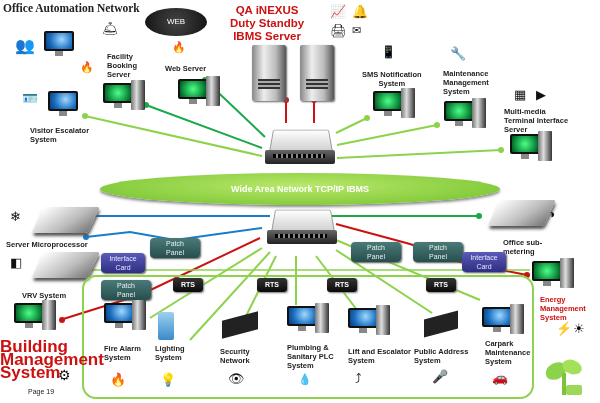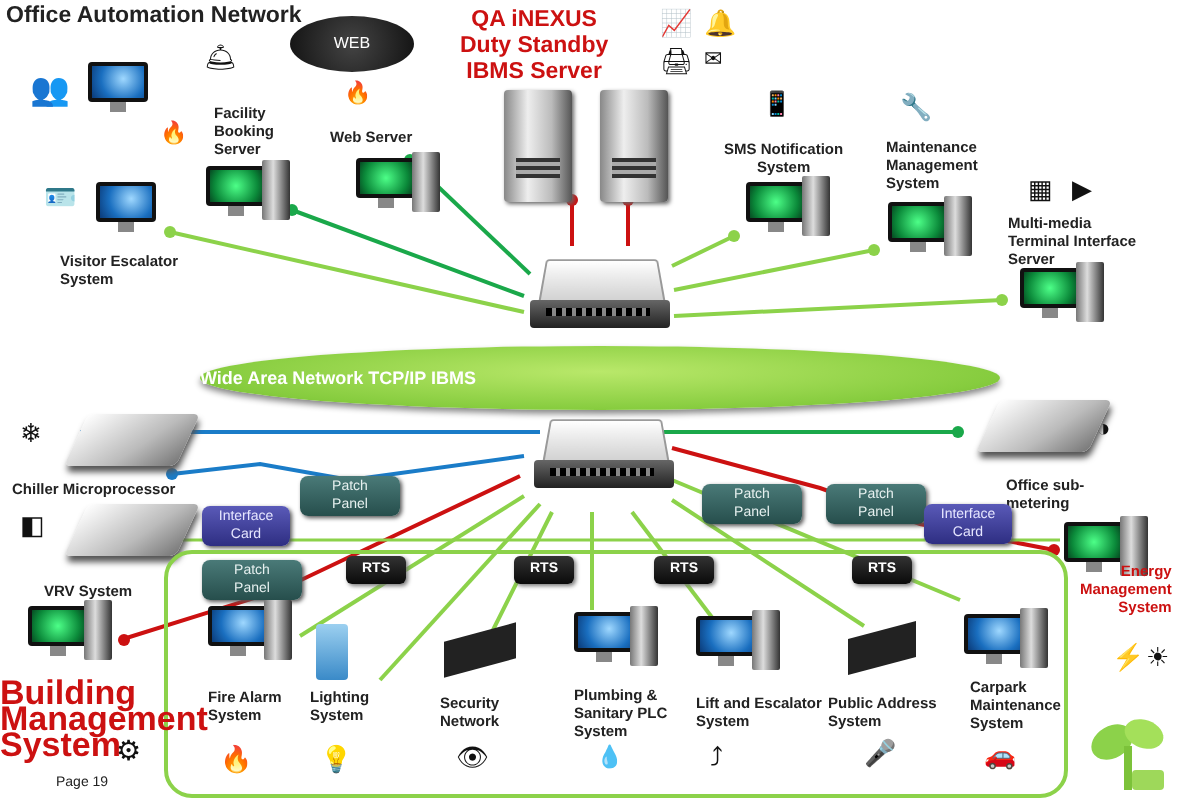--- a/index.html
+++ b/index.html
@@ -1,39 +1,39 @@
 <!DOCTYPE html>
 <html><head>
 <meta charset="utf-8">
 <style>
   html,body{margin:0;padding:0;background:#ffffff;}
   body{width:600px;height:403px;position:relative;overflow:hidden;font-family:"Liberation Sans",sans-serif;}
   .abs{position:absolute;}
   .lbl{position:absolute;font-size:7.5px;font-weight:bold;color:#222;line-height:9px;white-space:pre-line;}
-  .title{position:absolute;left:3px;top:2px;font-size:11.5px;font-weight:bold;color:#222;}
+  .title{position:absolute;left:3px;top:2px;font-size:11.5px;font-weight:bold;color:#222;font-family:Liberation Serif, serif;}
   .red-title{position:absolute;color:#cc1111;font-weight:bold;text-align:center;}
   svg#wires{position:absolute;left:0;top:0;}
   .patch{position:absolute;width:50px;height:20px;border-radius:4px;background:linear-gradient(#4a7a78,#264e4c);color:#e6f0ef;font-size:7px;text-align:center;line-height:8.5px;box-shadow:1px 1px 2px #555;padding-top:2px;box-sizing:border-box;white-space:pre-line;}
   .iface{position:absolute;width:44px;height:20px;border-radius:4px;background:linear-gradient(#5a5ab8,#2e2e82);color:#e6e6ff;font-size:7px;text-align:center;line-height:8.5px;box-shadow:1px 1px 2px #555;padding-top:2px;box-sizing:border-box;white-space:pre-line;}
   .rts{position:absolute;width:30px;height:14px;border-radius:3px;background:linear-gradient(#333,#0a0a0a);color:#fff;font-size:7px;font-weight:bold;text-align:center;line-height:14px;box-shadow:1px 1px 2px #777;}
   .pc{position:absolute;width:44px;height:32px;}
   .pc .mon{position:absolute;left:0;top:3px;width:30px;height:20px;background:#111;border-radius:2px;}
   .pc .mon .scr{position:absolute;left:2px;top:2px;right:2px;bottom:2px;background:radial-gradient(circle at 50% 50%,#4dff88,#0b8a3a 70%,#064a22);}
   .pc.blue .mon .scr{background:radial-gradient(circle at 60% 40%,#9fd8ff,#1a6fc0 60%,#0a3a78);}
   .pc .stand{position:absolute;left:11px;top:23px;width:8px;height:5px;background:#888;}
   .pc .tower{position:absolute;left:28px;top:0;width:14px;height:30px;background:linear-gradient(90deg,#777,#ddd 40%,#333);border-radius:1px;}
   .server{position:absolute;width:34px;height:56px;background:linear-gradient(90deg,#888,#eee 35%,#bbb 70%,#555);border-radius:2px;box-shadow:1px 1px 2px #666;}
   .server::after{content:"";position:absolute;left:6px;top:34px;width:22px;height:10px;background:repeating-linear-gradient(#333 0 2px,#aaa 2px 4px);}
   .switch{position:absolute;width:70px;height:40px;}
   .switch .top{position:absolute;left:6px;top:0;width:58px;height:24px;background:linear-gradient(#fff,#ccc);transform:perspective(60px) rotateX(20deg);border:1px solid #999;border-radius:2px;}
   .switch .front{position:absolute;left:0;top:22px;width:70px;height:14px;background:linear-gradient(#666,#222);border-radius:2px;}
   .switch .front::after{content:"";position:absolute;left:8px;top:4px;width:52px;height:4px;background:repeating-linear-gradient(90deg,#000 0 3px,#888 3px 5px);}
   .slab{position:absolute;width:56px;height:26px;background:linear-gradient(135deg,#fff,#bbb 60%,#777);transform:skewX(-25deg);border-radius:3px;box-shadow:2px 3px 3px #555;}
   .icon{position:absolute;font-size:13px;color:#111;line-height:1;}
-  .wan{position:absolute;left:100px;top:173px;width:400px;height:32px;border-radius:50%;background:radial-gradient(ellipse at 50% 40%,#b9e86a,#86cc3e 70%,#6cae2e);box-shadow:0 2px 3px #888;color:#fff;font-size:9px;font-weight:bold;text-align:left;line-height:32px;}
+  .wan{position:absolute;left:100px;top:173px;width:400px;height:32px;border-radius:50%;background:radial-gradient(ellipse at 50% 40%,#b9e86a,#86cc3e 70%,#6cae2e);box-shadow:0 2px 3px #888;color:#fff;font-size:9px;font-weight:bold;text-align:center;line-height:32px;}
   .cloud{position:absolute;left:145px;top:8px;width:62px;height:28px;background:radial-gradient(circle,#444,#111);border-radius:50%;color:#fff;font-size:8px;text-align:center;line-height:28px;}
   .bms-box{position:absolute;left:82px;top:275px;width:448px;height:120px;border:2px solid #8cd24a;border-radius:14px;}
   .plant{position:absolute;left:542px;top:355px;width:44px;height:44px;}
 </style>
 </head>
 <body>
 
 <svg id="wires" width="600" height="403">
   <g stroke-width="2" fill="none">
 
@@ -174,21 +174,21 @@
     <div class="front"></div>
   </div>
 <div class="wan">Wide Area Network TCP/IP IBMS</div>
 <div class="switch" style="left:267px;top:208px;">
     <div class="top"></div>
     <div class="front"></div>
   </div>
 
 <span class="icon" style="left:10px;top:210px;">❄</span>
 <div class="slab" style="left:38px;top:207px;"></div>
-<div class="lbl" style="left:6px;top:240px;">Chiller Microprocessor</div>
+<div class="lbl" style="left:6px;top:240px;">Server Microprocessor</div>
 <span class="icon" style="left:10px;top:256px;">◧</span>
 <div class="slab" style="left:38px;top:252px;"></div>
 <div class="lbl" style="left:22px;top:291px;">VRV System</div>
 
 <div class="slab" style="left:494px;top:200px;"></div>
 <span class="icon" style="left:548px;top:208px;font-size:12px;">◑</span>
 <div class="lbl" style="left:503px;top:238px;">Office sub-
 metering</div>
 
 <div class="patch" style="left:150px;top:238px;">Patch
@@ -223,21 +223,21 @@
 <span class="icon" style="left:58px;top:368px;font-size:14px;">⚙</span>
 <div class="lbl" style="left:28px;top:387px;font-weight:normal;font-size:7px;">Page 19</div>
 
 <div class="pc" style="left:532px;top:258px;">
     <div class="mon">
       <div class="scr"></div>
     </div>
     <div class="stand"></div>
     <div class="tower"></div>
   </div>
-<div class="red-title" style="left:540px;top:281px;font-size:7.5px;line-height:9px;text-align:right;white-space:pre-line;">Energy
+<div class="red-title" style="left:540px;top:295px;font-size:7.5px;line-height:9px;text-align:left;white-space:pre-line;">Energy
 Management
 System</div>
 <span class="icon" style="left:556px;top:322px;">⚡</span>
 <span class="icon" style="left:573px;top:322px;">☀</span>
 <div class="plant">
   <svg width="44" height="44">
     <ellipse cx="14" cy="16" rx="11" ry="8" fill="#8cd24a" transform="rotate(-30 14 16)"></ellipse>
     <ellipse cx="30" cy="12" rx="10" ry="7" fill="#a4e05a" transform="rotate(20 30 12)"></ellipse>
     <rect x="20" y="18" width="4" height="22" fill="#7cc23a"></rect>
     <rect x="24" y="30" width="16" height="10" rx="2" fill="#9ed85a"></rect>

